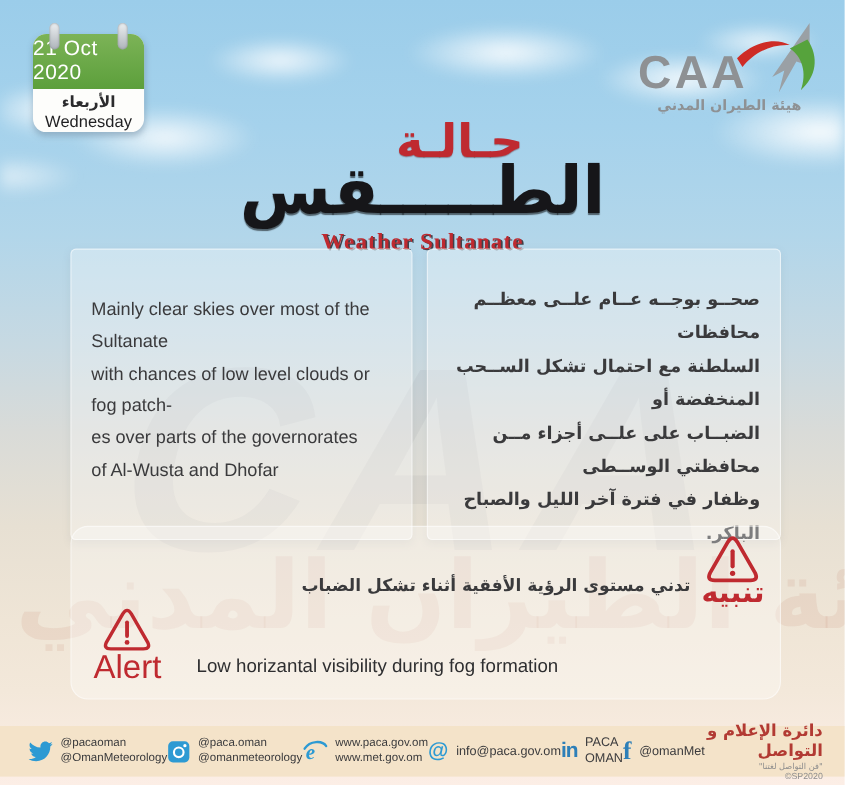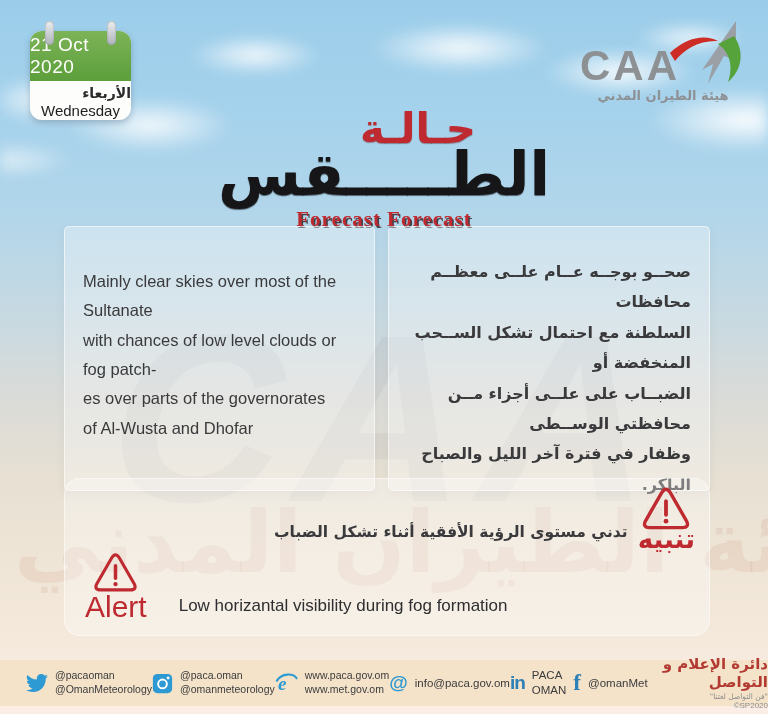--- a/index.html
+++ b/index.html
@@ -39,21 +39,21 @@
     background:#fdfdfb; box-shadow:0 3px 6px rgba(70,95,120,0.35);
   }
   .cal-pin { position:absolute; top:-10px; width:9px; height:24px; border-radius:5px;
     background:linear-gradient(180deg,#eceff1,#aeb4ba); box-shadow:inset 0 0 2px #7e848a; }
   .cal-pin.left { left:15px; } .cal-pin.right { right:15px; }
   .cal-header { height:47px; border-radius:12px 12px 0 0;
     background:linear-gradient(180deg,#7cb357,#5c9f3b);
     display:flex; align-items:flex-end; justify-content:center; padding-bottom:3px;
     color:#ffffff; font-size:19px; letter-spacing:0.5px; }
   .cal-day-ar { font-family:"DejaVu Sans",sans-serif; font-weight:bold; color:#2b2b2d;
-    font-size:14px; text-align:right; margin-top:4px; }
+    font-size:14px; text-align:center; margin-top:4px; }
   .cal-day-en { color:#1f1f21; font-size:15px; text-align:center; margin-top:1px; }
   
   .logo { position:absolute; right:16px; top:20px; width:178px; text-align:center; }
   .logo-name-ar { font-family:"DejaVu Sans",sans-serif; font-size:13px; font-weight:bold;
     color:#8e9194; margin-top:-4px; }
   
   .title-block { position:absolute; left:50%; top:116px; transform:translateX(-50%);
     width:380px; text-align:center; }
   .title-ar { position:relative; direction:rtl; font-family:"DejaVu Sans",sans-serif; }
   .title-ar-main { font-size:60px; font-weight:bold; color:#161619; line-height:1;
@@ -81,21 +81,21 @@
   .alert-ar-label { font-family:"DejaVu Sans",sans-serif; font-weight:bold; font-size:26px;
     color:#bf2a30; line-height:0.8; margin-top:-2px; }
   .alert-ar-text { font-family:"DejaVu Sans",sans-serif; font-weight:bold; color:#3a3a3c;
     font-size:15.5px; margin-right:10px; margin-bottom:9px; }
   .alert-en { position:absolute; left:20px; top:72px; display:flex; align-items:flex-end;gap:20px; }
   .alert-en-label { font-size:30px; color:#bf2a30; line-height:0.95; margin-top:0px; }
   .alert-en-text { margin-left:12px; margin-bottom:6px; font-size:17px; color:#2e2e30; }
   
   .footer { position:absolute; left:0; top:660px; width:768px; height:46px; background:#f4e3c9;
     display:flex; align-items:center; justify-content:space-between;
-    padding:0 0 0 26px; box-sizing:border-box; }
+    padding:0 20px 0 26px; box-sizing:border-box; }
   .social { display:flex; align-items:center; gap:7px; }
   .social-lines { display:flex; flex-direction:column; line-height:1.3; font-size:10.5px; color:#3b3b3d; }
   .at-icon { font-size:19px; font-weight:bold; color:#2d9ad3; }
   .in-icon { font-size:19px; font-weight:bold; color:#2d7fb8; letter-spacing:-1px; }
   .fb-icon { font-family:"Liberation Serif",serif; font-size:23px; font-weight:bold; color:#2d7fb8; }
   .dept { text-align:right; line-height:1.25; }
   .dept-ar { font-family:"DejaVu Sans",sans-serif; color:#b23a33; font-size:15px; font-weight:bold; }
   .dept-slogan { font-family:"DejaVu Sans",sans-serif; font-size:7.5px; color:#8d8d8d; }
   .dept-copy { font-size:8px; color:#8d8d8d; }
 </style>
@@ -125,21 +125,21 @@
       <text x="2" y="60" font-family="Liberation Sans, sans-serif" font-size="42" font-weight="bold" fill="#8e9194" letter-spacing="3">CAA</text>
     </svg>
     <div class="logo-name-ar">هيئة الطيران المدني</div>
   </div>
 
   <div class="title-block">
     <div class="title-ar">
       <div class="title-ar-main">الطـــــقس</div>
       <div class="title-ar-overlay">حـالـة</div>
     </div>
-    <div class="title-sub">Forecast Forecast</div>
+    <div class="title-sub">Weather Sultanate</div>
   </div>
 
   <div class="panel panel-en">
     <div class="panel-en-text">
       <div>Mainly clear skies over most of the Sultanate</div>
       <div>with chances of low level clouds or fog patch-</div>
       <div>es over parts of the governorates</div>
       <div>of  Al-Wusta and Dhofar</div>
     </div>
   </div>

